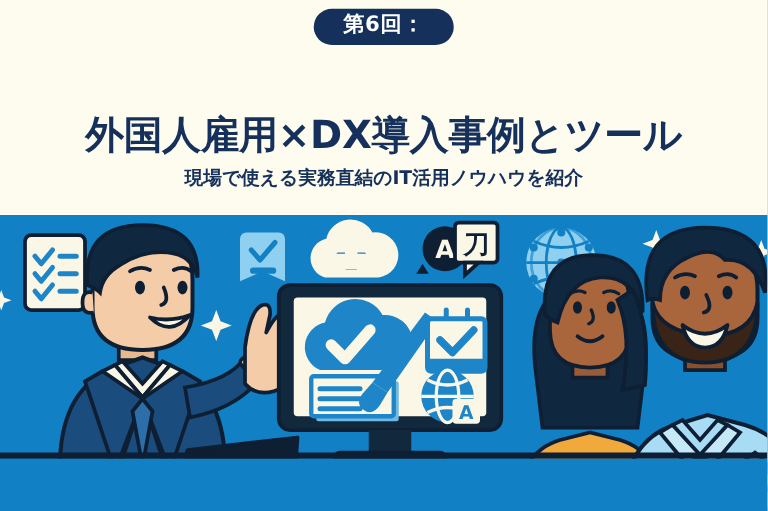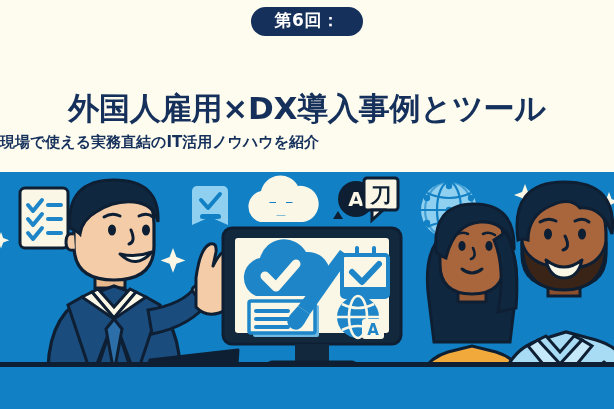--- a/index.html
+++ b/index.html
@@ -29,21 +29,21 @@
     text-align:center;color:#16305C;
     font-size:31px;font-weight:bold;line-height:1.30;
     letter-spacing:-0.2px;
     font-family:"DejaVu Sans","Liberation Sans",sans-serif;
     margin-top:24px;
   }
   .title .ln{display:block;white-space:nowrap;}
 
   .subtitle{
     position:absolute;left:0;top:133px;width:614px;
-    text-align:left;color:#16305C;
+    text-align:center;color:#16305C;
     font-size:15px;font-weight:bold;line-height:1.2;
     font-family:"DejaVu Sans","Liberation Sans",sans-serif;
   }
 
   
   .illo{position:absolute;left:0;top:172px;width:614px;height:237px;background:#1180C4;overflow:hidden;}
   .illo svg{display:block;}
 </style>
 </head>
 <body>

